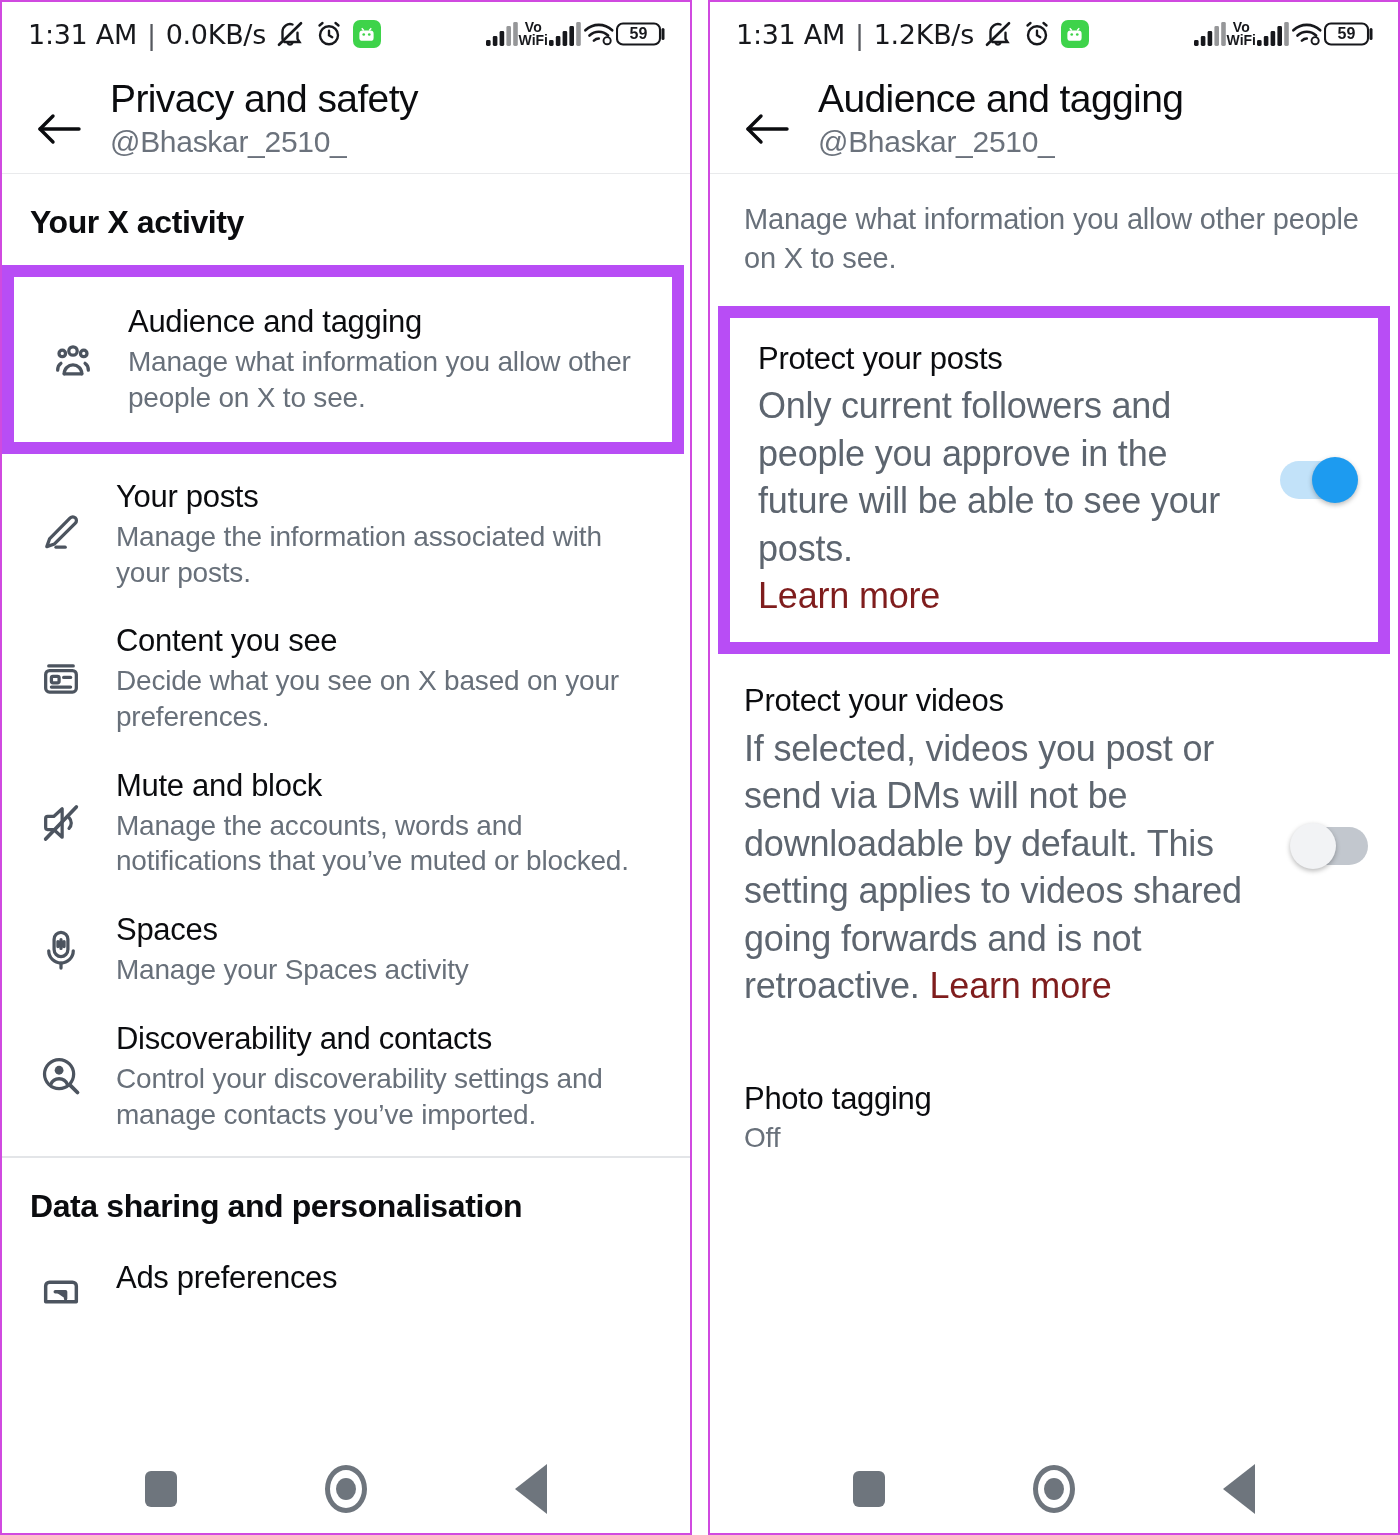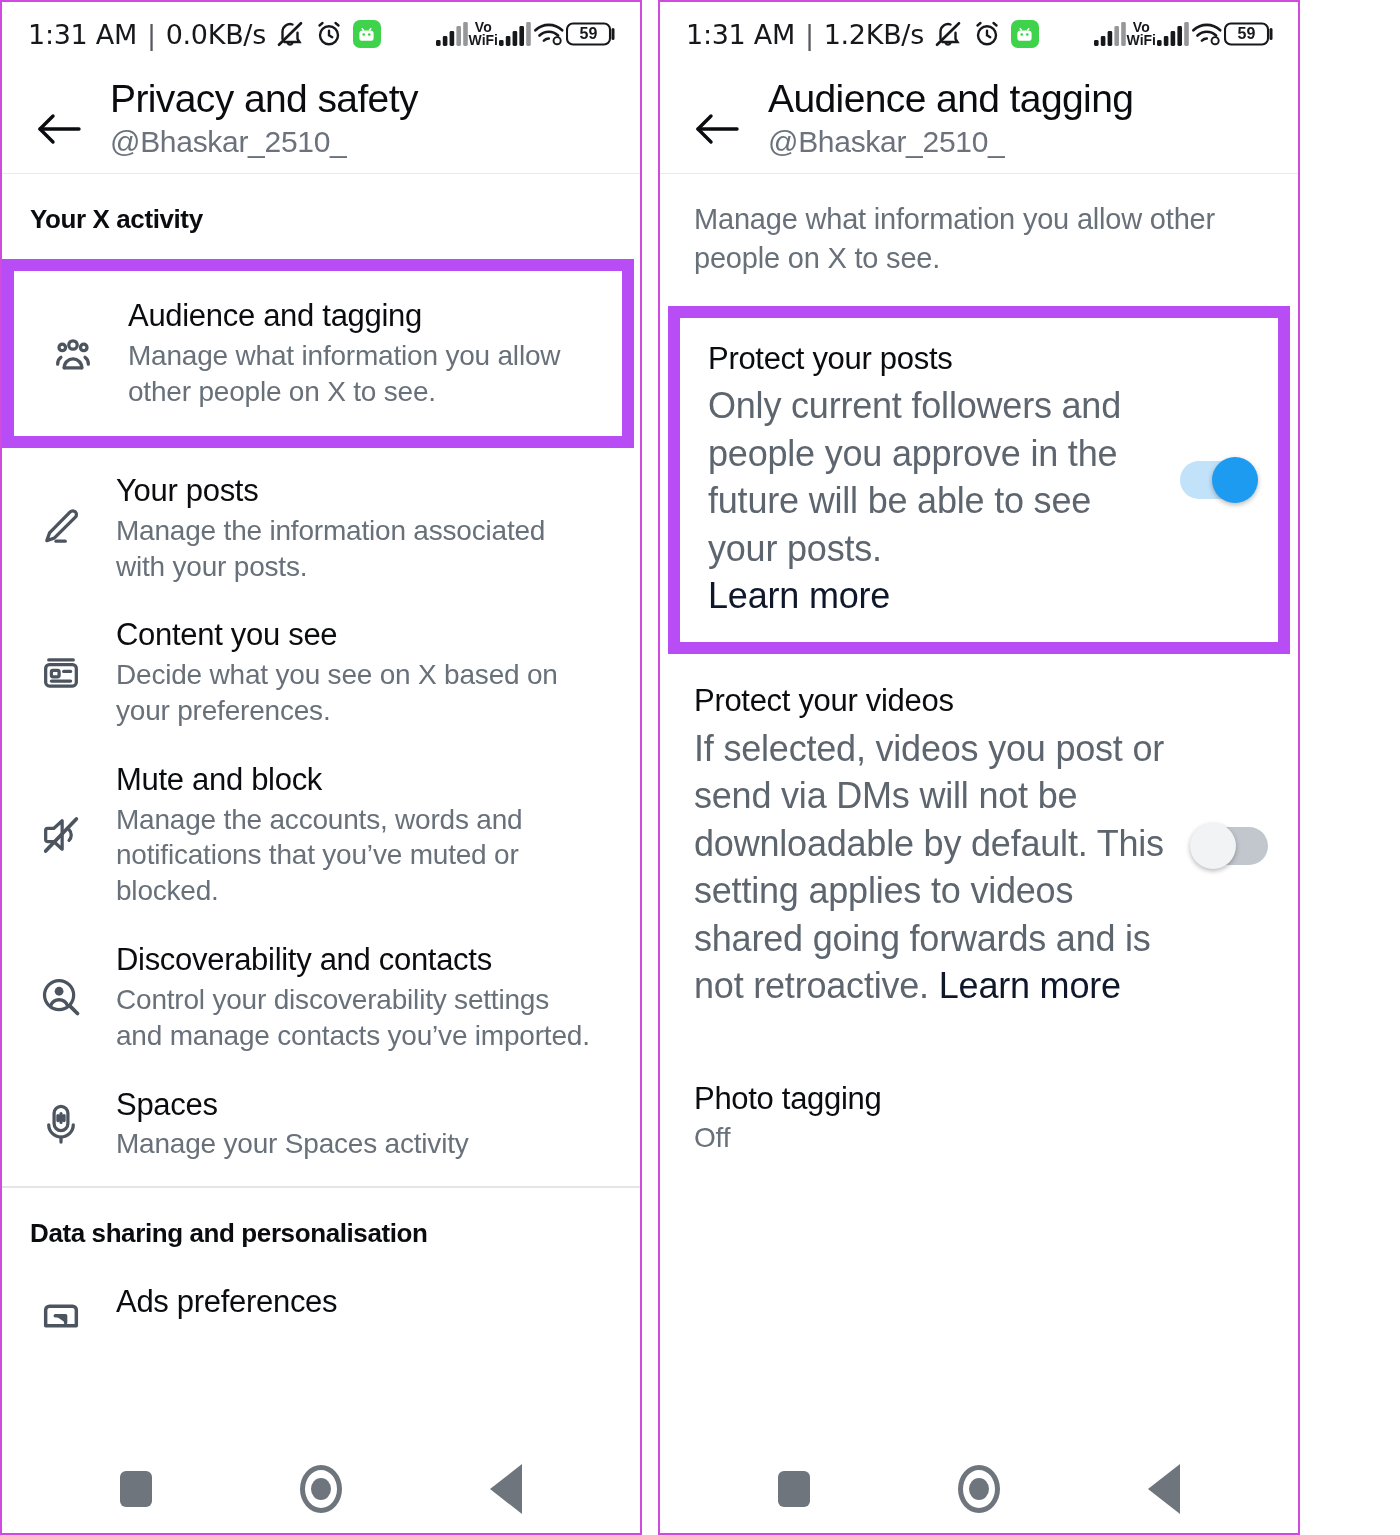--- a/index.html
+++ b/index.html
@@ -7,21 +7,21 @@
   body {
     width: 1400px;
     height: 1535px;
     background: #ffffff;
     font-family: "Liberation Sans", sans-serif;
     overflow: hidden;
   }
 
   .screens {
     display: flex;
-    width: 1300px;
+    width: 1400px;
     height: 1535px;
     gap: 16px;
   }
 
   .phone {
     position: relative;
     background: #ffffff;
     border: 2px solid #d04ae0;
     overflow: hidden;
     display: flex;
@@ -106,21 +106,21 @@
     color: #6b727c;
     letter-spacing: -0.3px;
     margin-top: 2px;
     line-height: 1.18;
   }
 
   
   .content { flex: 1 1 auto; position: relative; overflow: hidden; }
 
   .section-title {
-    font-size: 26px;
+    font-size: 32px;
     font-weight: 700;
     color: #0b0c0f;
     padding: 30px 28px 18px 28px;
     letter-spacing: -0.4px;
   }
 
   .row {
     display: flex;
     align-items: flex-start;
     padding: 16px 24px 16px 26px;
@@ -185,21 +185,21 @@
     line-height: 1.32;
     letter-spacing: -0.2px;
     margin-top: 4px;
   }
   .setting-value {
     font-size: 28px;
     color: #68707a;
     margin-top: 4px;
     letter-spacing: -0.2px;
   }
-  .link { color: #0f172a; }
+  .link { color: #7f1d1d; }
 
   .toggle-wrap {
     flex: 0 0 auto;
     align-self: center;
     padding-left: 6px;
   }
   .toggle {
     width: 74px; height: 38px;
     border-radius: 22px;
     position: relative;
@@ -414,44 +414,44 @@
         <div class="row-body">
           <div class="row-title">Mute and block</div>
           <div class="row-desc">Manage the accounts, words and notifications that you’ve muted or blocked.</div>
         </div>
       </div>
 
 
       <div class="row">
         <div class="row-icon">
           <svg width="46" height="46" viewBox="0 0 24 24" fill="none" stroke="#4c545f" stroke-width="1.7" stroke-linecap="round" stroke-linejoin="round">
+            <rect x="8.4" y="2.8" width="7.2" height="12.6" rx="3.6"></rect>
+            <path d="M10.4 7.6v2.6M12 6.6v4.6M13.6 7.6v2.6"></path>
+            <path d="M5.6 12.4a6.4 6.4 0 0 0 12.8 0"></path>
+            <line x1="12" y1="18.8" x2="12" y2="21.4"></line>
+          </svg>
+        </div>
+        <div class="row-body">
+          <div class="row-title">Spaces</div>
+          <div class="row-desc">Manage your Spaces activity</div>
+        </div>
+      </div>
+
+      <div class="row">
+        <div class="row-icon">
+          <svg width="46" height="46" viewBox="0 0 24 24" fill="none" stroke="#4c545f" stroke-width="1.7" stroke-linecap="round" stroke-linejoin="round">
             <circle cx="11" cy="11" r="7.6"></circle>
             <circle cx="11" cy="9" r="2.3" fill="#4c545f" stroke="none"></circle>
             <path d="M6.7 16.4a4.6 4.6 0 0 1 8.6 0"></path>
             <line x1="16.6" y1="16.6" x2="20.6" y2="20.6" stroke-width="2"></line>
           </svg>
         </div>
         <div class="row-body">
           <div class="row-title">Discoverability and contacts</div>
           <div class="row-desc">Control your discoverability settings and manage contacts you’ve imported.</div>
-        </div>
-      </div>
-
-      <div class="row">
-        <div class="row-icon">
-          <svg width="46" height="46" viewBox="0 0 24 24" fill="none" stroke="#4c545f" stroke-width="1.7" stroke-linecap="round" stroke-linejoin="round">
-            <rect x="8.4" y="2.8" width="7.2" height="12.6" rx="3.6"></rect>
-            <path d="M10.4 7.6v2.6M12 6.6v4.6M13.6 7.6v2.6"></path>
-            <path d="M5.6 12.4a6.4 6.4 0 0 0 12.8 0"></path>
-            <line x1="12" y1="18.8" x2="12" y2="21.4"></line>
-          </svg>
-        </div>
-        <div class="row-body">
-          <div class="row-title">Spaces</div>
-          <div class="row-desc">Manage your Spaces activity</div>
         </div>
       </div>
 
       <div class="divider"></div>
 
       <div class="section-title">Data sharing and personalisation</div>
 
       <div class="row">
         <div class="row-icon">
           <svg width="46" height="46" viewBox="0 0 24 24" fill="none" stroke="#4c545f" stroke-width="1.8" stroke-linecap="round" stroke-linejoin="round">

